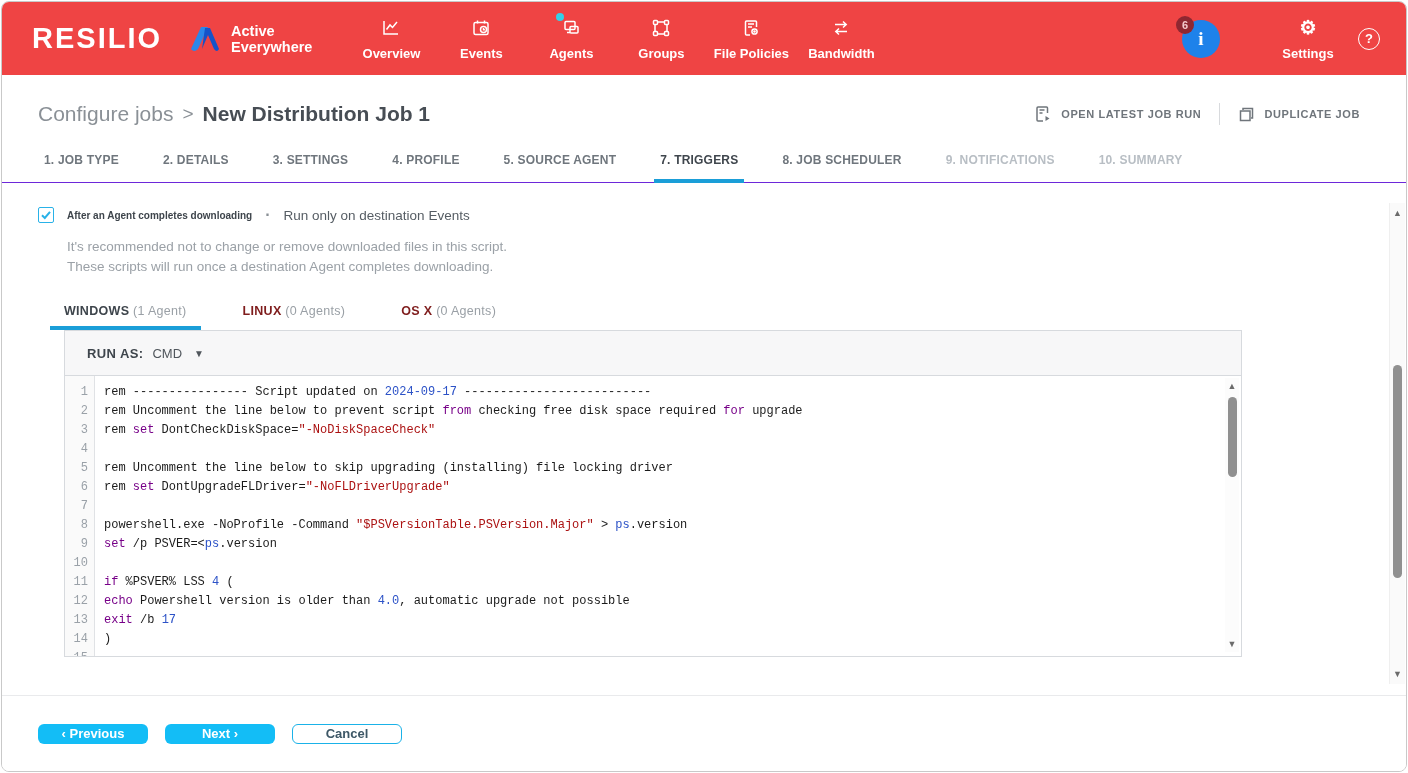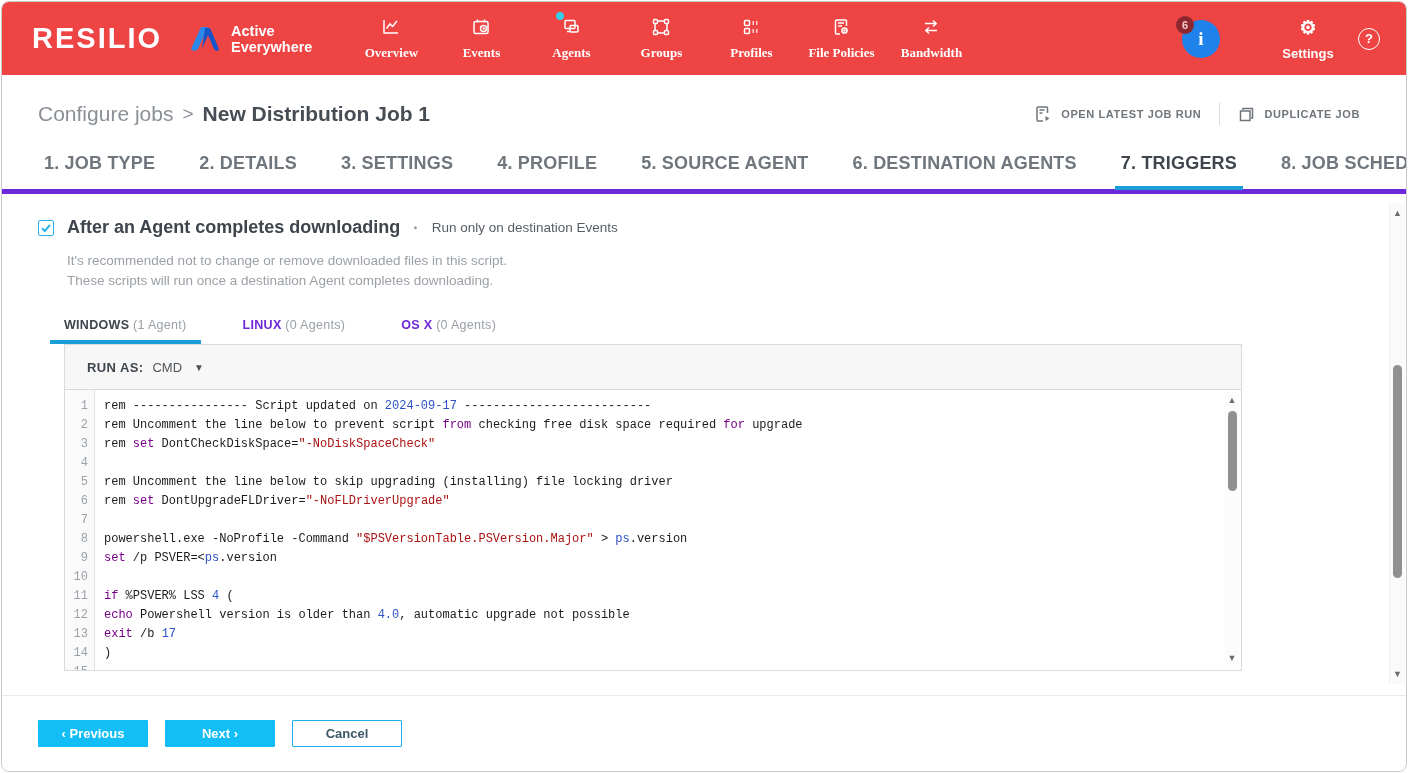--- a/index.html
+++ b/index.html
@@ -4,21 +4,21 @@
 <style>
   * { box-sizing: border-box; margin: 0; padding: 0; }
   html,body { width:1408px; height:773px; background:#fff; font-family:"Liberation Sans", sans-serif; }
   .window { position:relative; width:1406px; height:771px; margin:1px; border:1px solid #c9c9c9; border-radius:8px; overflow:hidden; background:#fff; }
 
   
   .navbar { height:73px; background:#ef4444; display:flex; align-items:center; color:#fff; }
   .brand { align-self:center; padding-left:30px; font-size:29px; font-weight:800; letter-spacing:2px; }
   .product { display:flex; align-items:center; margin-left:26px; gap:9px; }
   .product-name { font-size:14.5px; font-weight:700; line-height:16px; }
-  .nav { display:flex; margin-left:34px;font-family:Liberation Serif, serif; }
+  .nav { display:flex; margin-left:34px; }
   .nav-item { position:relative; width:90px; display:flex; flex-direction:column; align-items:center; justify-content:center; gap:7px; font-size:13px; font-weight:600; cursor:pointer; }
   .nav-item.active { background:#1a78e8; }
   .nav-icon { position:relative; width:22px; height:22px; display:flex; align-items:center; justify-content:center; }
   .agent-dot { position:absolute; left:-4px; top:-4px; width:8px; height:8px; border-radius:50%; background:#35d0e8; }
   .nav-right { margin-left:auto; display:flex; align-items:center; padding-right:12px; }
   .info-wrap { position:relative; margin-right:48px; }
   .info-btn { width:38px; height:38px; border-radius:50%; background:#1e82ea; display:flex; align-items:center; justify-content:center; font-family:"Liberation Serif", serif; font-weight:700; font-size:19px; cursor:pointer; }
   .badge { position:absolute; top:-4px; left:-6px; width:18px; height:18px; border-radius:50%; background:#8f2731; font-size:11px; font-weight:700; display:flex; align-items:center; justify-content:center; color:#f4c9cd; }
   .settings-item { width:80px; }
   .help-btn { width:22px; height:22px; margin:0 14px 0 10px; border:1.6px solid #fff; border-radius:50%; display:flex; align-items:center; justify-content:center; font-size:13px; font-weight:700; cursor:pointer; }
@@ -27,39 +27,39 @@
   
   .crumb-row { display:flex; align-items:center; padding:27px 46px 0 36px; }
   .crumb-section { font-size:21px; color:#8a9096; cursor:pointer; }
   .crumb-sep { font-size:19px; color:#8a9096; margin:0 9px; }
   .crumb-title { font-size:21px; font-weight:600; color:#474d54; }
   .crumb-actions { margin-left:auto; display:flex; align-items:center; gap:18px; }
   .action-btn { display:flex; align-items:center; gap:9px; font-size:11px; font-weight:600; letter-spacing:.6px; color:#6f757b; cursor:pointer; }
   .action-divider { width:1px; height:22px; background:#d8dadd; }
 
   
-  .steps { display:flex; gap:44px; padding:0 0 0 42px; margin-top:27px; border-bottom:5px solid #6d28d9; font-size:18px; font-weight:700; letter-spacing:.2px; }
+  .steps { display:flex; gap:44px; padding:0 0 0 42px; margin-top:27px; border-bottom:1px solid #6d28d9; font-size:12px; font-weight:700; letter-spacing:.2px; }
   .step { position:relative; padding-bottom:15px; color:#6f767d; cursor:pointer; white-space:nowrap; }
   .step.active { color:#3f464d; }
   .step.active::after { content:""; position:absolute; left:-6px; right:-6px; bottom:-1px; height:4px; background:#1a9ed8; }
   .step.disabled { color:#b8bec4; }
 
   
   .content { position:relative; }
   .trigger-row { display:flex; align-items:center; gap:13px; margin:23px 0 0 36px; }
   .checkbox { width:16px; height:16px; border:1px solid #29b2e8; border-radius:2px; background:#fff; display:flex; align-items:center; justify-content:center; cursor:pointer; }
-  .trigger-title { font-size:18px; font-weight:700; color:#3e454c; }
+  .trigger-title { font-size:10px; font-weight:700; color:#3e454c; }
   .trigger-dot { color:#8a9096; font-weight:700; }
   .trigger-sub { font-size:13.5px; color:#565d64; }
   .hints { margin:13px 0 0 65px; font-size:13.5px; line-height:20px; color:#9ba1a7; }
 
   
   .os-tabs { display:flex; gap:56px; margin:27px 0 0 62px; font-size:12.5px; letter-spacing:.3px; }
   .os-tab { position:relative; padding-bottom:12px; cursor:pointer; }
-  .os-tab b { font-weight:700; color:#6d28d9; }
+  .os-tab b { font-weight:700; color:#7f1d1d; }
   .os-tab .cnt { color:#9aa0a6; }
   .os-tab.active b { color:#3e454c; }
   .os-tab.active::after { content:""; position:absolute; left:-14px; right:-14px; bottom:0; height:4px; background:#1a9ed8; }
 
   
   .script-panel { margin:0 0 0 62px; width:1178px; border:1px solid #d7dade; }
   .runas-bar { height:45px; background:#f7f7f8; border-bottom:1px solid #d7dade; display:flex; align-items:center; padding-left:22px; gap:9px; }
   .runas-label { font-size:13px; font-weight:700; color:#3e454c; letter-spacing:.4px; }
   .runas-value { font-size:13px; color:#50565c; display:flex; align-items:center; gap:12px; cursor:pointer; }
   .caret { font-size:10px; color:#50565c; }
@@ -74,21 +74,21 @@
 
   
   .sb-arrow { position:absolute; left:0; width:100%; text-align:center; font-size:9px; color:#6b6b6b; cursor:pointer; }
   .inner-scroll { position:absolute; top:2px; right:2px; width:14px; height:274px; background:#fcfcfc; }
   .inner-thumb { position:absolute; top:19px; left:2.5px; width:9px; height:80px; border-radius:5px; background:#909090; cursor:pointer; }
   .page-scroll { position:absolute; top:201px; right:1px; width:16px; height:481px; background:#fafafa; border-left:1px solid #efefef; }
   .page-thumb { position:absolute; top:162px; left:3px; width:9px; height:213px; border-radius:5px; background:#909090; cursor:pointer; }
 
   
   .footer { position:absolute; left:0; right:0; bottom:0; height:76px; border-top:1px solid #e9eaec; background:#fff; display:flex; align-items:center; padding-left:36px; gap:17px; }
-  .btn { height:27px; min-width:110px; border-radius:1px; font-size:13px; font-weight:700; display:flex; align-items:center; justify-content:center; cursor:pointer; font-family:"Liberation Sans", sans-serif; }
+  .btn { height:20px; min-width:110px; border-radius:6px; font-size:13px; font-weight:700; display:flex; align-items:center; justify-content:center; cursor:pointer; font-family:"Liberation Sans", sans-serif; }
   .btn-primary { background:#13bdf6; color:#fff; border:none; }
   .btn-outline { background:#fff; border:1px solid #1ab2e8; color:#3d5766; font-weight:600; }
 
   svg { display:block; }
 </style>
 </head>
 <body>
 
 <div class="window">
 
@@ -147,30 +147,20 @@
             <rect x="13.5" y="2.5" width="4" height="4" rx="1"></rect>
             <rect x="2.5" y="13.5" width="4" height="4" rx="1"></rect>
             <rect x="13.5" y="13.5" width="4" height="4" rx="1"></rect>
           </svg>
         </span>
         <span>Groups</span>
       </div>
       <div class="nav-item">
         <span class="nav-icon">
           <svg width="20" height="20" viewBox="0 0 20 20" fill="none" stroke="#fff" stroke-width="1.5">
-            <rect x="3.5" y="3.5" width="5" height="5" rx="1"></rect>
-            <rect x="3.5" y="11.5" width="5" height="5" rx="1"></rect>
-            <path d="M11.5 5 h1.5 M15 5 h1.5 M11.5 7 h1.5 M15 7 h1.5 M11.5 13 h1.5 M15 13 h1.5 M11.5 15 h1.5 M15 15 h1.5"></path>
-          </svg>
-        </span>
-        <span>Profiles</span>
-      </div>
-      <div class="nav-item">
-        <span class="nav-icon">
-          <svg width="20" height="20" viewBox="0 0 20 20" fill="none" stroke="#fff" stroke-width="1.5">
             <path d="M15.5 9 V4 a1 1 0 0 0 -1-1 H5.5 a1 1 0 0 0 -1 1 v12 a1 1 0 0 0 1 1 H9"></path>
             <path d="M7 6 h6 M7 9 h4"></path>
             <circle cx="13.5" cy="13.5" r="2.6"></circle>
               <circle cx="13.5" cy="13.5" r="0.6" fill="#fff"></circle>
           </svg>
         </span>
         <span>File Policies</span>
       </div>
       <div class="nav-item">
         <span class="nav-icon">
@@ -227,21 +217,20 @@
       </div>
     </div>
   </div>
 
   <div class="steps">
     <span class="step">1. JOB TYPE</span>
     <span class="step">2. DETAILS</span>
     <span class="step">3. SETTINGS</span>
     <span class="step">4. PROFILE</span>
     <span class="step">5. SOURCE AGENT</span>
-    <span class="step">6. DESTINATION AGENTS</span>
     <span class="step active">7. TRIGGERS</span>
     <span class="step">8. JOB SCHEDULER</span>
     <span class="step disabled">9. NOTIFICATIONS</span>
     <span class="step disabled">10. SUMMARY</span>
   </div>
 
   <div class="content">
 
     <div class="trigger-row">
       <div class="checkbox">

